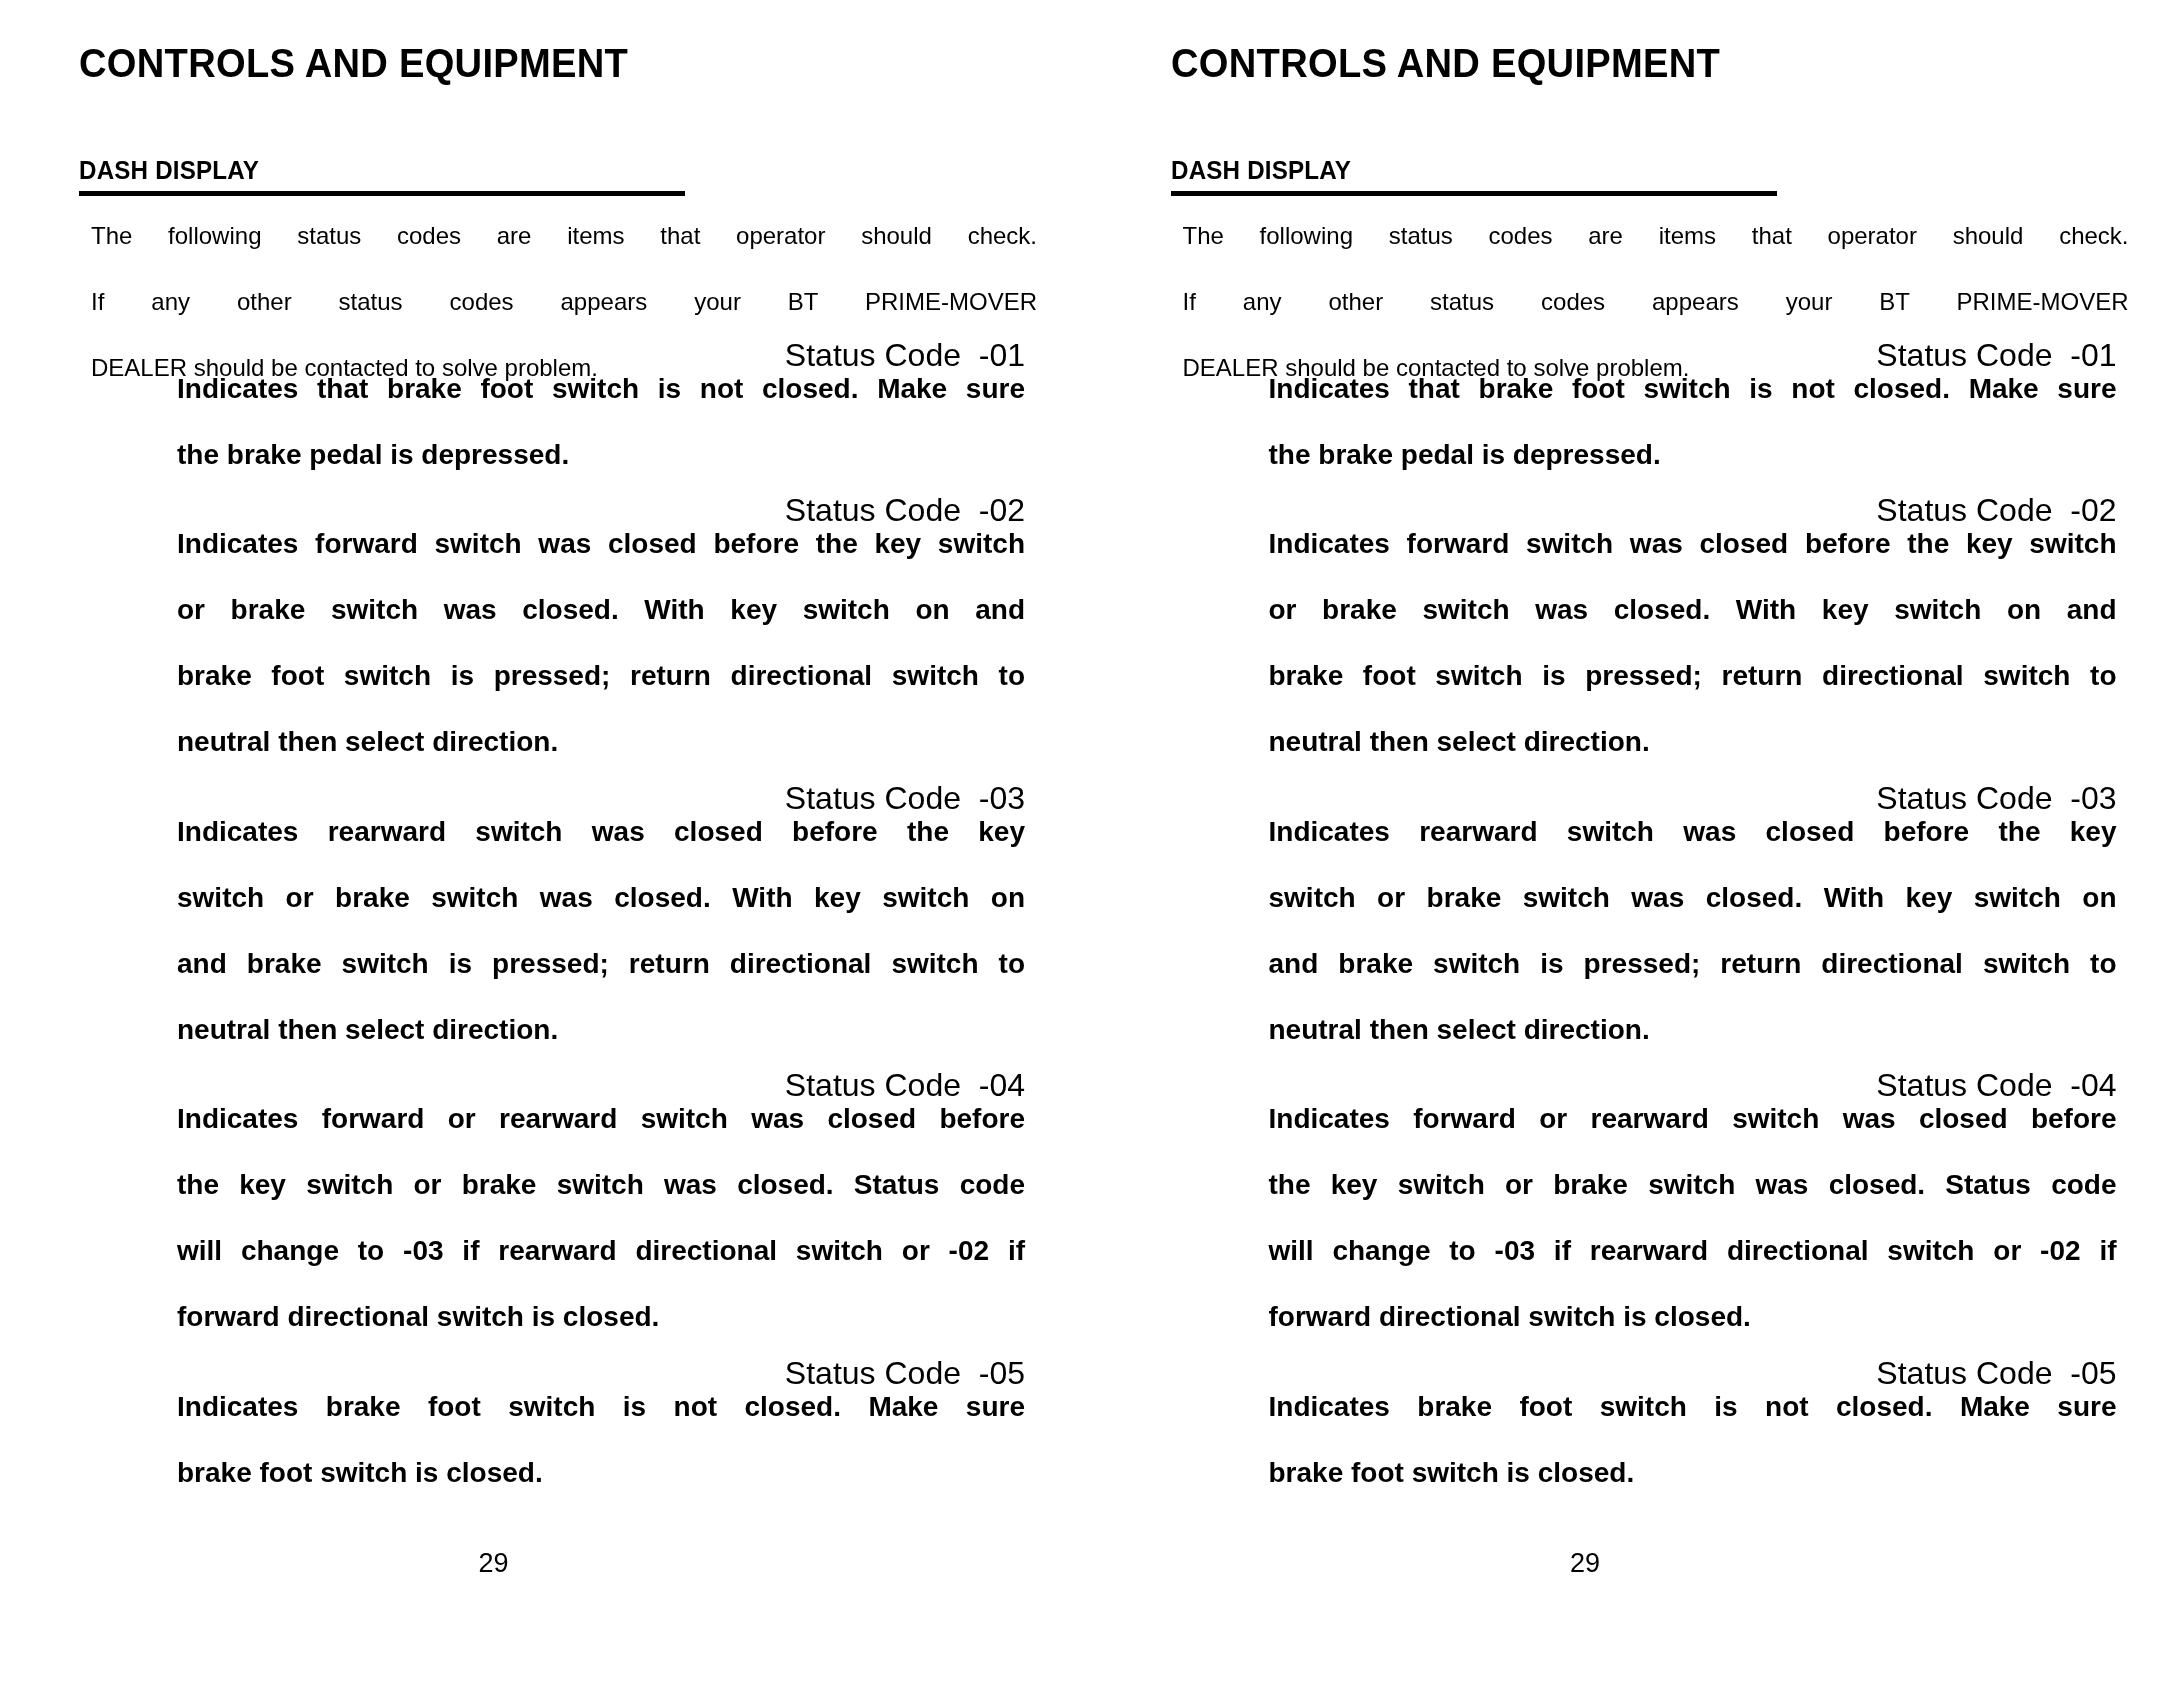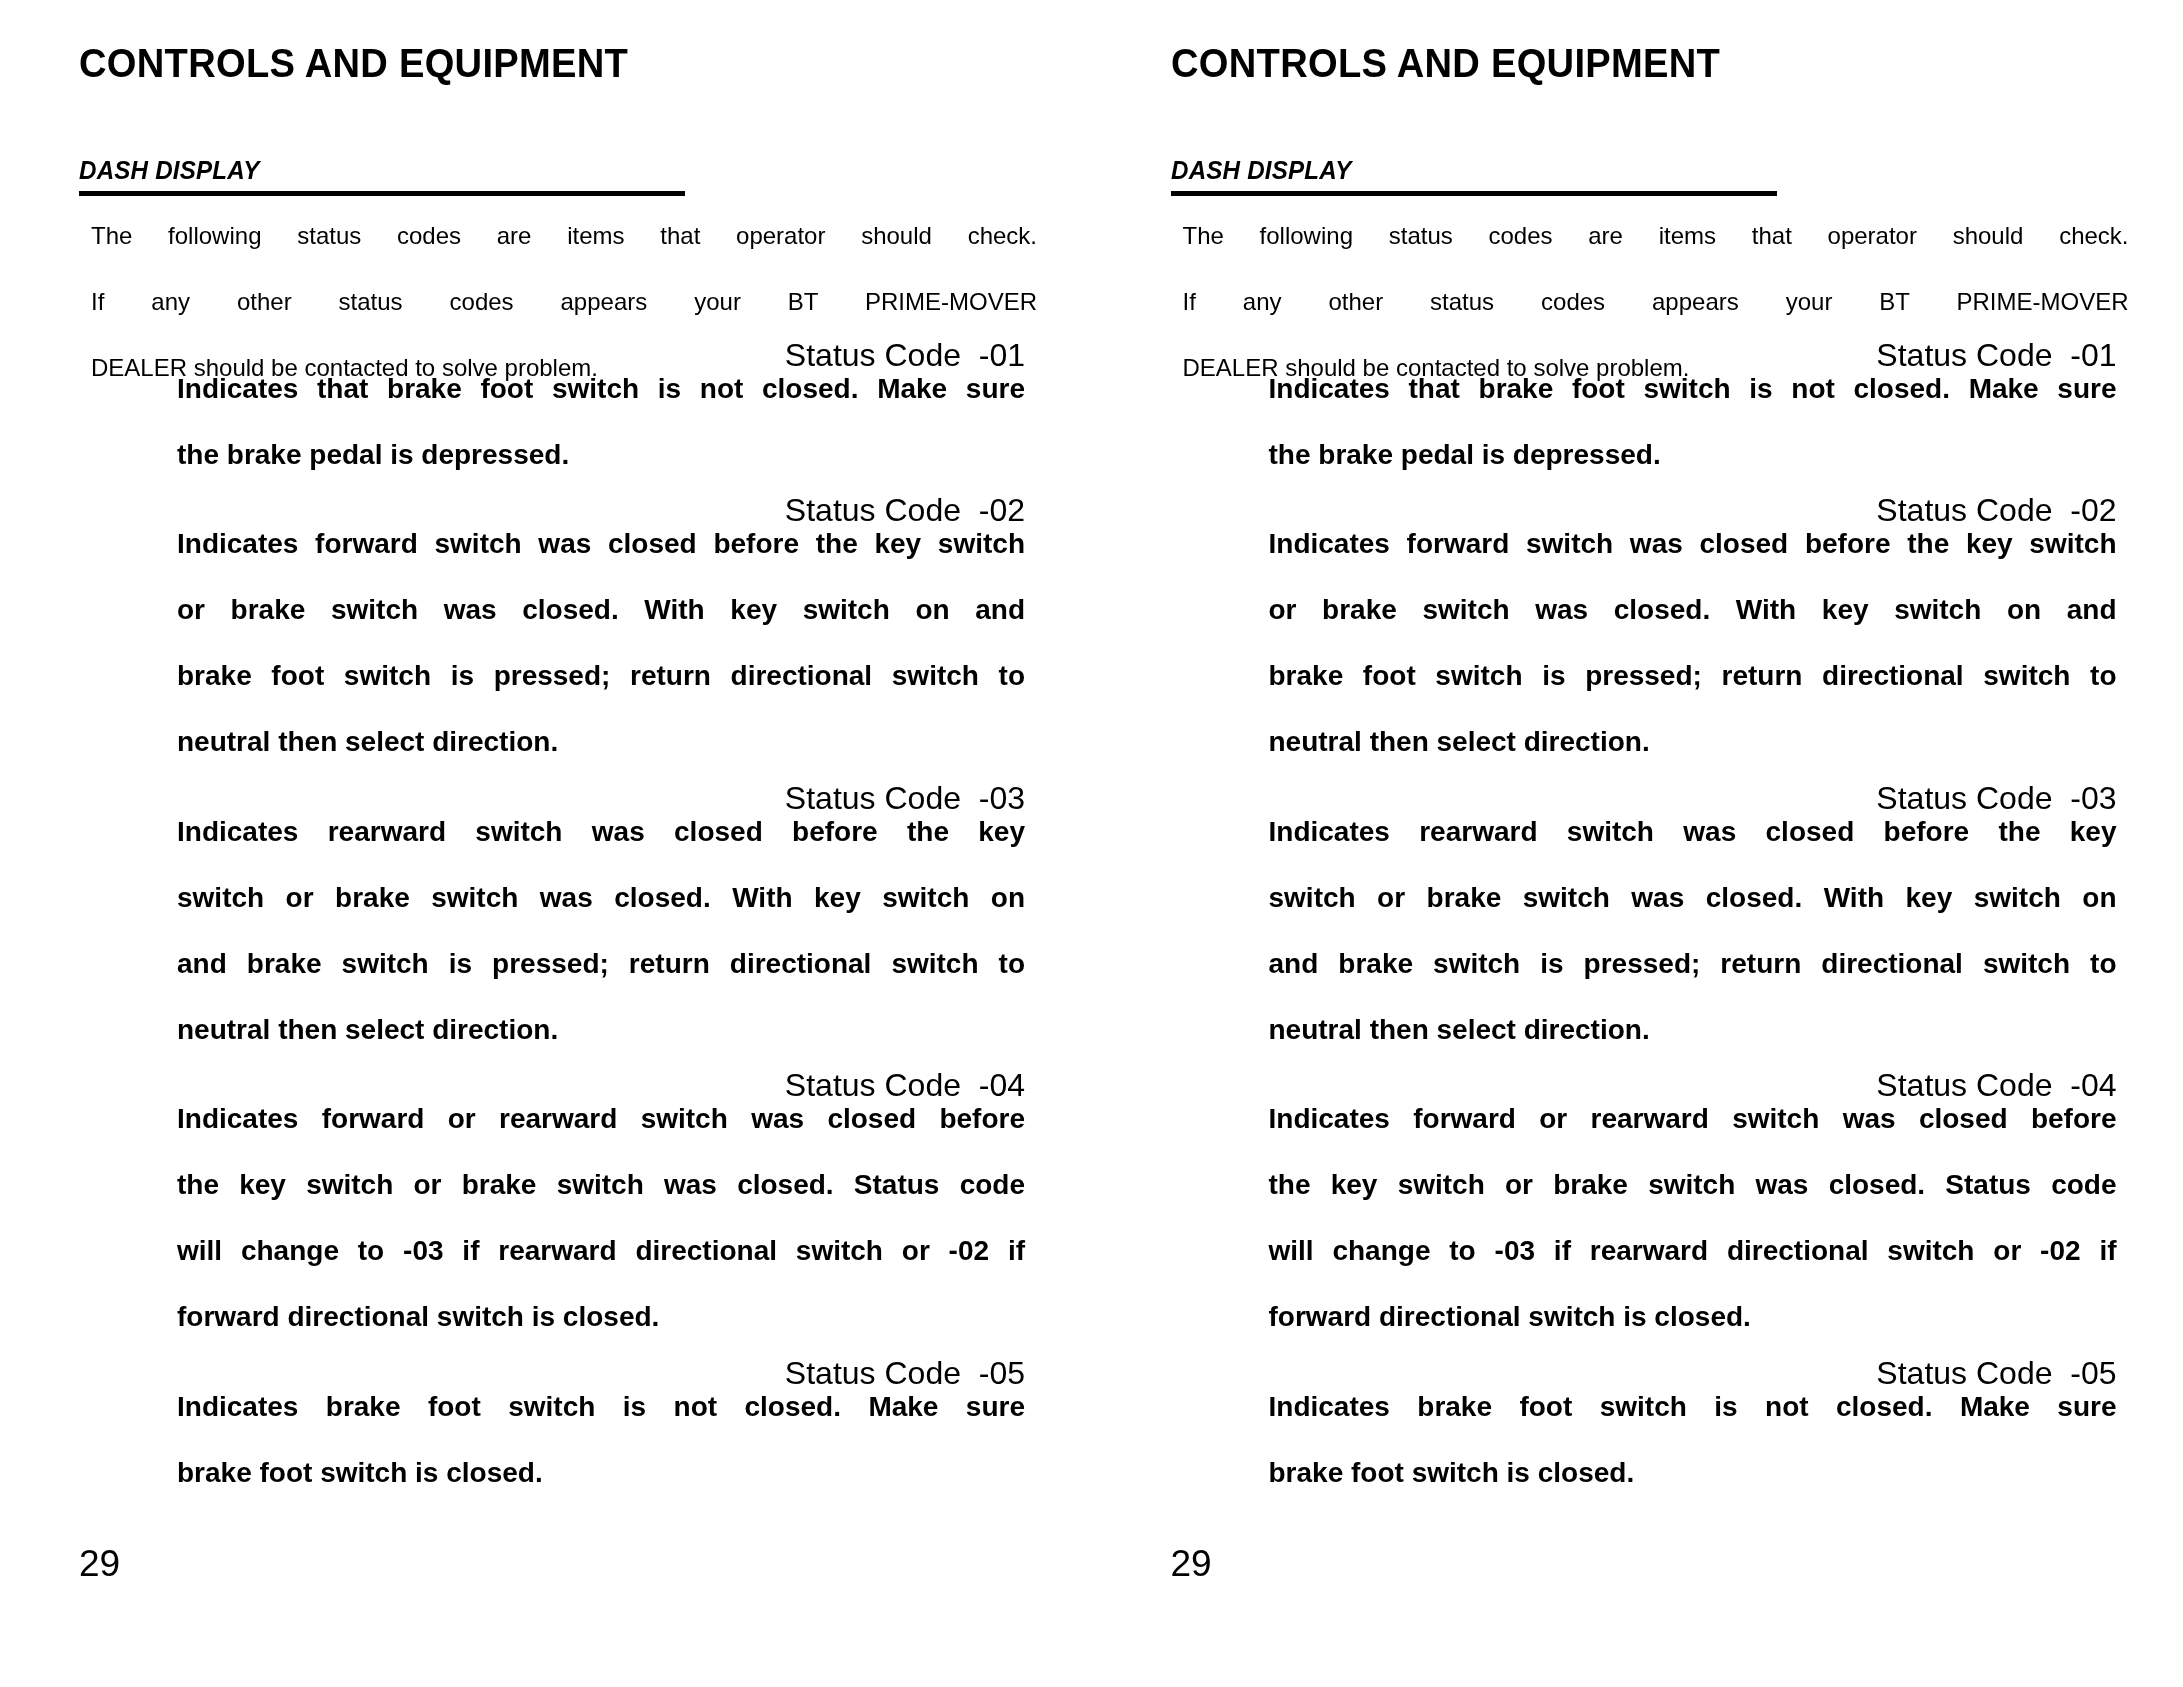--- a/index.html
+++ b/index.html
@@ -53,21 +53,20 @@
     transform: scaleX(0.93);
     transform-origin: left top;
   }
 
   
   .sub-heading-wrap {
     position: absolute;
     left: 0;
     top: 157px;
     width: 606px;
-    font-style: italic;
   }
   .sub-heading {
     font-size: 26px;
     font-weight: bold;
     letter-spacing: 0.2px;
     line-height: 1;
     white-space: nowrap;
     transform: scaleX(0.93);
     transform-origin: left top;
   }
@@ -137,23 +136,24 @@
     height: 0;
   }
   .status-body .ln.last::after {
     display: none;
   }
 
   
   .page-number {
     position: absolute;
     top: 1547px;
-    left: 0;
+    left: 8px;
     width: 923px;
-    font-size: 37px;
+    text-align: center;
+    font-size: 27px;
     line-height: 33px;
     padding-right: 110px;
     box-sizing: border-box;
   }
 
   
   .return-button {
     position: absolute;
     left: 5.5px;
     top: 1554px;

